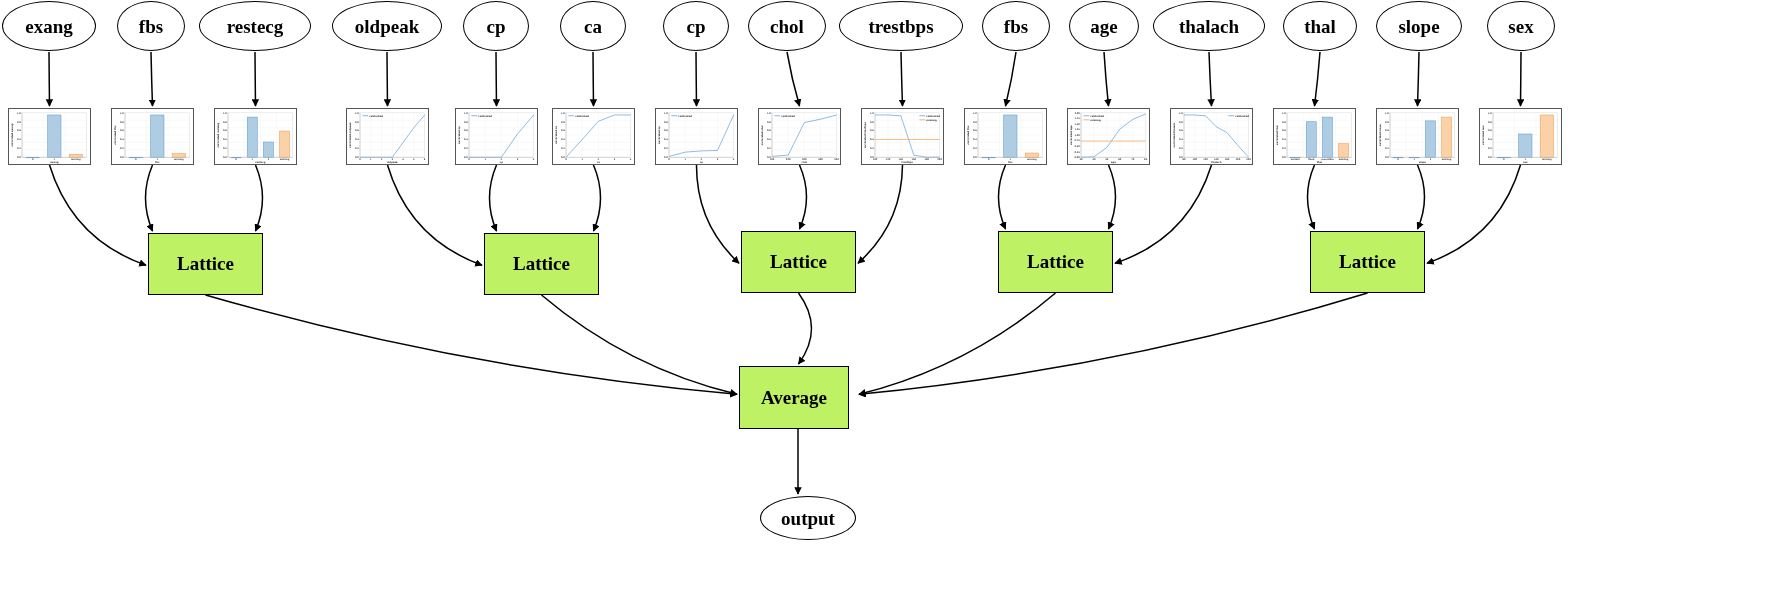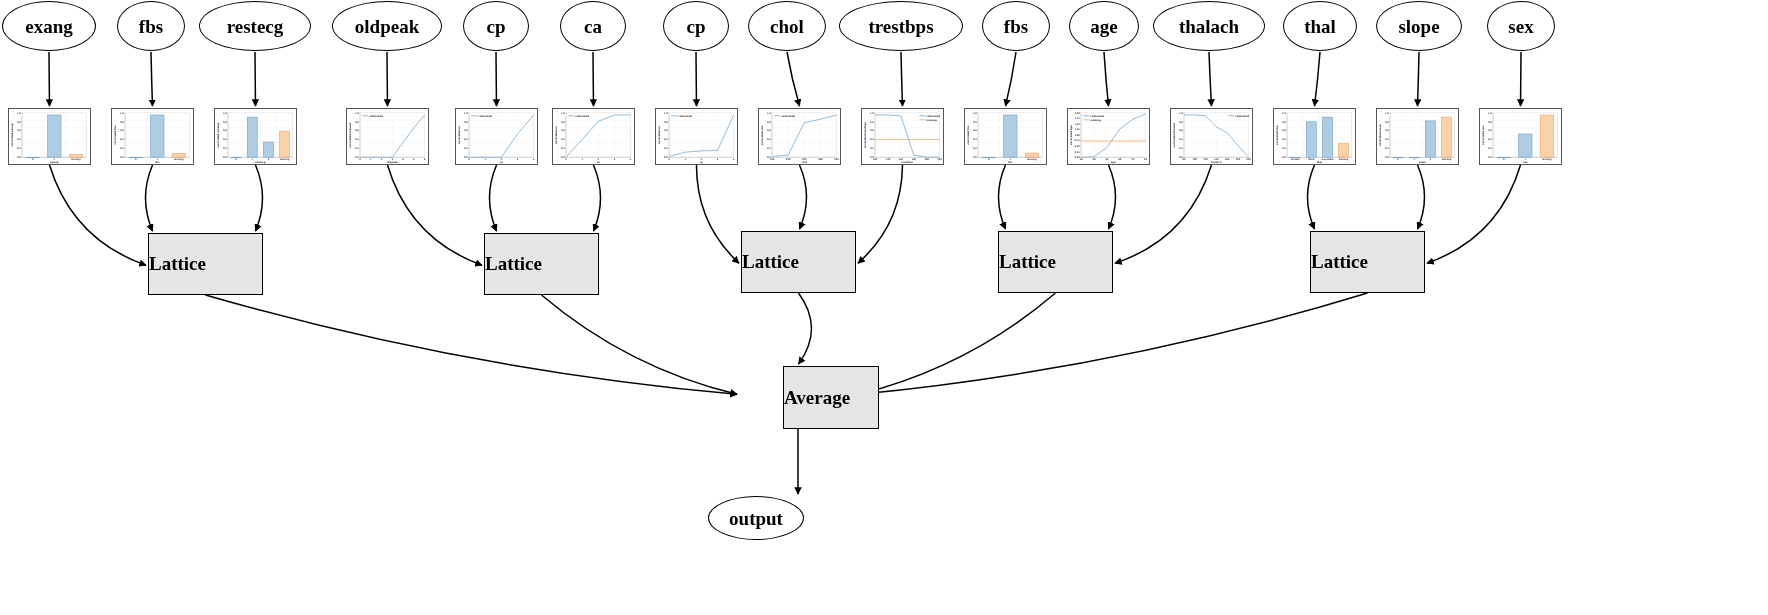--- a/index.html
+++ b/index.html
@@ -20,22 +20,22 @@
     color:#000;
     font-size:19px;
     line-height:1;
     box-sizing:border-box;
   }
 
   
   .rect-node{
     position:absolute;
     border:1.4px solid #000;
-    background:#e5e5e5;
-    display:flex;align-items:center;justify-content:flex-start;
+    background:#bef264;
+    display:flex;align-items:center;justify-content:center;
     color:#000;font-size:19px;
     box-sizing:border-box;
   }
 
   
   .plot{
     position:absolute;
     border:1.3px solid #555;
     background:#fff;
     box-sizing:border-box;
@@ -727,21 +727,21 @@
       </div>
       <div class="rect-node" style="left: 741px; top: 231px; width: 115px; height: 62px;">
         <span>Lattice</span>
       </div>
       <div class="rect-node" style="left: 998px; top: 231px; width: 115px; height: 62px;">
         <span>Lattice</span>
       </div>
       <div class="rect-node" style="left: 1310px; top: 231px; width: 115px; height: 62px;">
         <span>Lattice</span>
       </div>
-      <div class="rect-node" style="left: 739px; top: 366px; width: 96px; height: 63px; margin-left: 44px;">
+      <div class="rect-node" style="left: 739px; top: 366px; width: 110px; height: 63px;">
         <span>Average</span>
       </div>
-      <div class="ellipse-node" style="left: 708px; top: 496px; width: 96px; height: 44px;">
+      <div class="ellipse-node" style="left: 760px; top: 496px; width: 96px; height: 44px;">
         <span>output</span>
       </div>
     </div>
 
 </div>
 
 </body></html>

